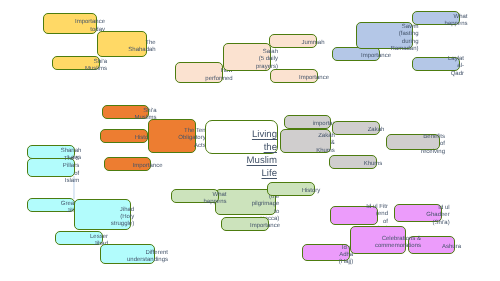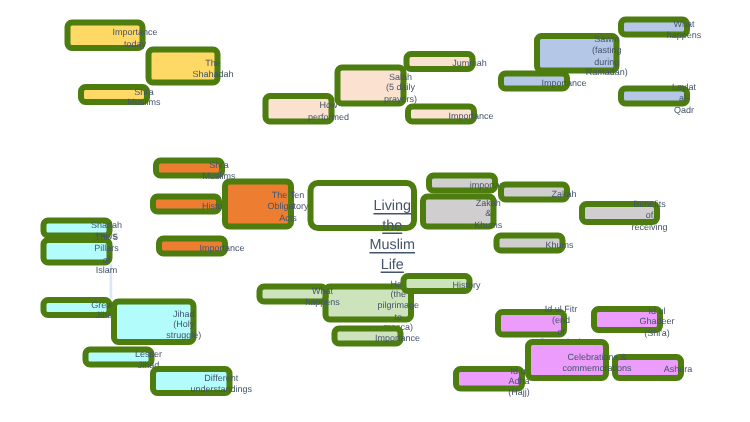--- a/index.html
+++ b/index.html
@@ -2,23 +2,23 @@
 <html><head>
 <meta charset="utf-8">
 <style>
   html,body{margin:0;padding:0;background:#fff;}
   body{width:500px;height:281px;overflow:hidden;
        font-family:"Liberation Sans",sans-serif;
        -webkit-font-smoothing:antialiased;
        text-rendering:geometricPrecision;}
   #canvas{position:relative;width:500px;height:281px;background:#fff;}
   .node{position:absolute;box-sizing:border-box;
-        border:4px solid #4d7c0f;border-radius:5px;
+        border:1px solid #4d7c0f;border-radius:5px;
         display:flex;align-items:center;justify-content:center;
-        text-align:center;color:#44546A;
+        text-align:right;color:#44546A;
         font-size:6px;line-height:7.2px;
         overflow:visible;padding-left:40px;}
   .node > span{white-space:pre-line;display:block;
         transform:translateY(3px);}
   .yellow{background:#FFD966;}
   .peach {background:#FBE2D0;}
   .blue  {background:#B4C7E7;}
   .orange{background:#ED7D31;}
   .grey  {background:#D0CECE;}
   .cyan  {background:#B2FCFC;}

